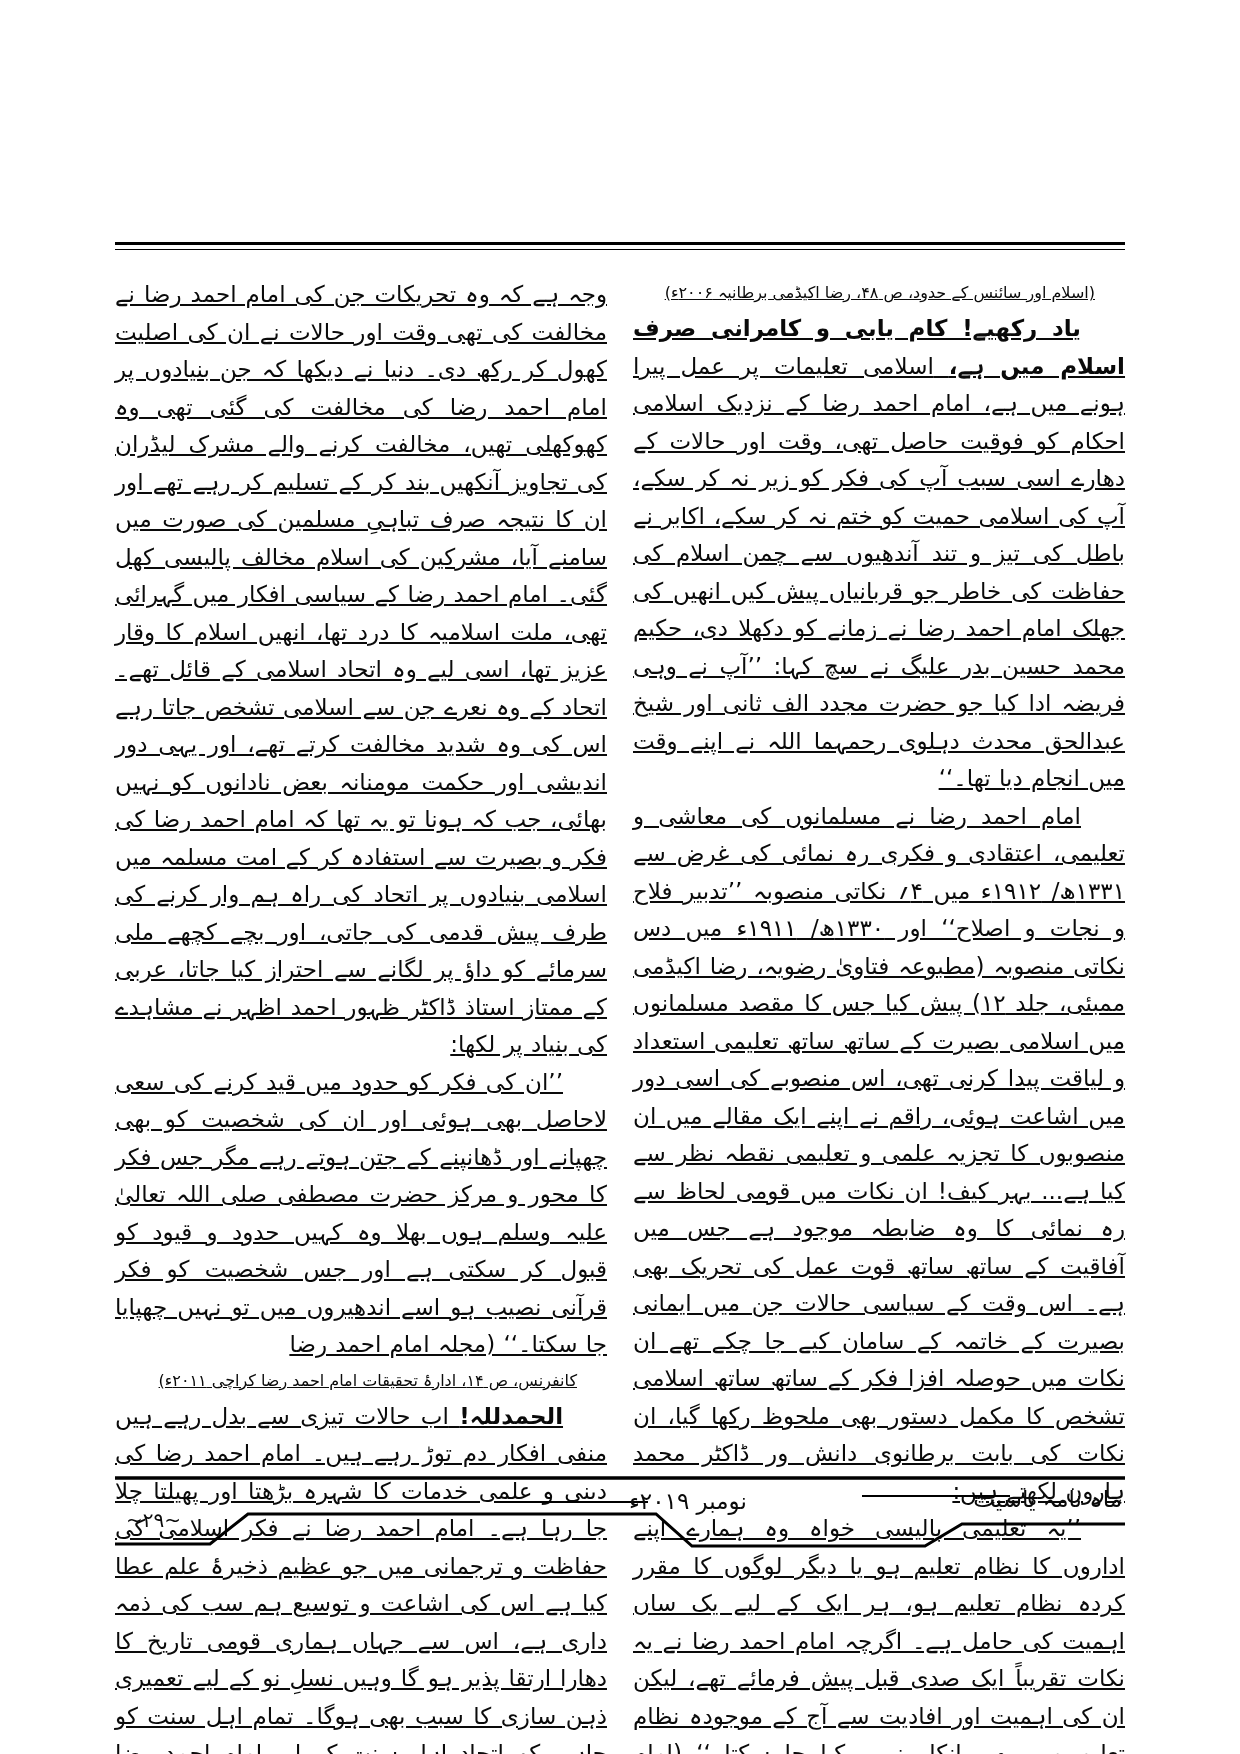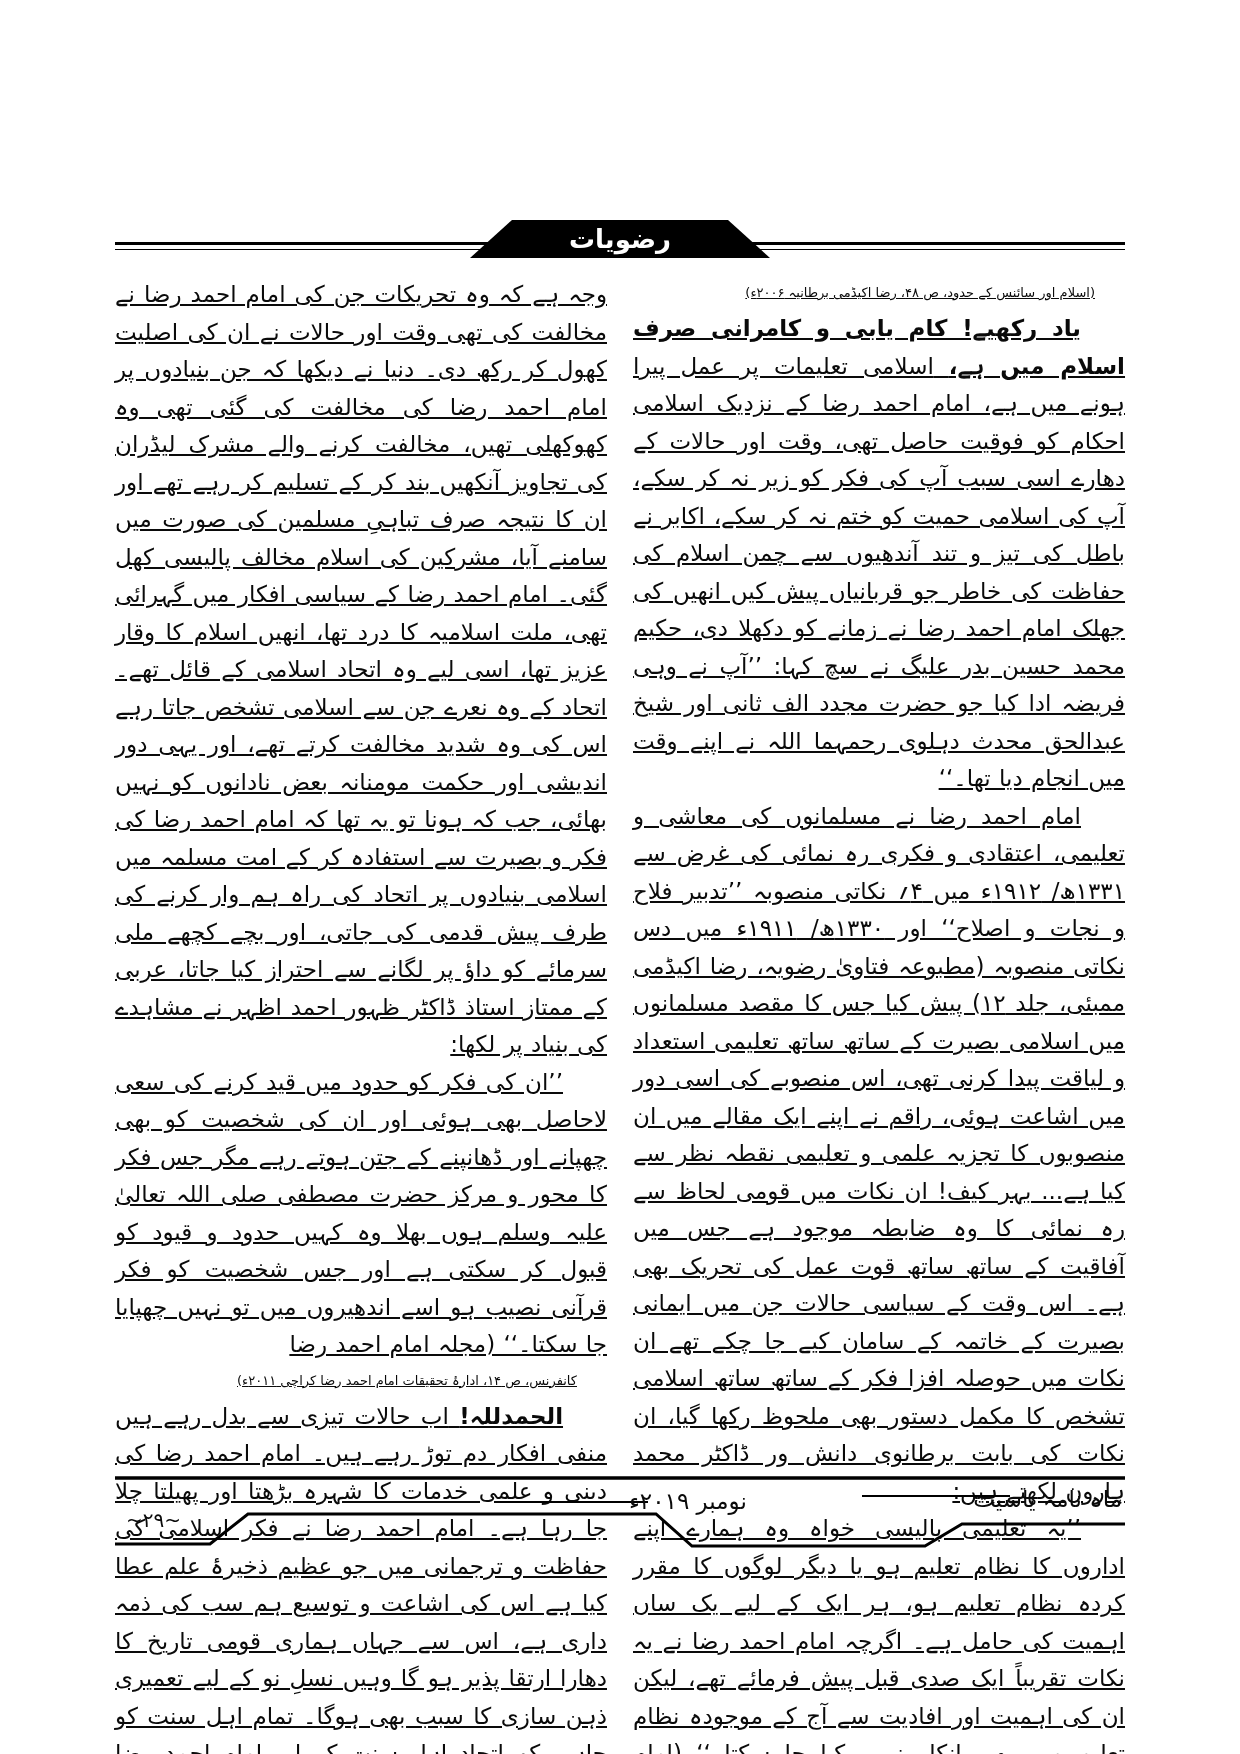--- a/index.html
+++ b/index.html
@@ -24,40 +24,37 @@
     position:absolute;top:276px;right:115px;width:1010px;height:1190px;
     display:flex;flex-direction:row;gap:26px;
   }
   .col{width:492px;flex:0 0 492px;text-decoration:underline;}
   p.body{
     margin:0;text-align:justify;font-size:23px;line-height:37.5px;
     word-spacing:1px;
   }
   p.body.indent{text-indent:44px;}
   p.citation{
-    margin:0;text-align:right;font-size:13px;line-height:34px;text-indent:30px;
+    margin:0;text-align:right;font-size:16px;line-height:34px;text-indent:30px;
   }
   .lead{font-weight:bold;}
   
   .footer{position:absolute;top:1470px;left:0;width:1240px;height:100px;}
   .footer svg{position:absolute;top:0;left:0;}
   .footer-label{position:absolute;white-space:nowrap;}
   .footer-magazine{top:16px;right:118px;font-size:23px;}
   .footer-date{top:18px;left:629px;font-size:23px;}
   .footer-page{top:38px;left:126px;font-size:20px;}
 </style>
 </head>
 <body>
 
 <div class="header">
   <div class="rule-thick"></div>
   <div class="rule-thin"></div>
-  <div class="banner">
-    <span class="banner-text">رضویات</span>
-  </div>
 </div>
 
 <div class="content">
 
   <div class="col">
     <p class="citation">(اسلام اور سائنس کے حدود، ص ۴۸، رضا اکیڈمی برطانیہ ۲۰۰۶ء)</p>
     <p class="body indent"><span class="lead">یاد رکھیے! کام یابی و کامرانی صرف اسلام میں ہے،</span> <span>اسلامی تعلیمات پر عمل پیرا ہونے میں ہے، امام احمد رضا کے نزدیک اسلامی احکام کو فوقیت حاصل تھی، وقت اور حالات کے دھارے اسی سبب آپ کی فکر کو زیر نہ کر سکے، آپ کی اسلامی حمیت کو ختم نہ کر سکے، اکابر نے باطل کی تیز و تند آندھیوں سے چمن اسلام کی حفاظت کی خاطر جو قربانیاں پیش کیں انھیں کی جھلک امام احمد رضا نے زمانے کو دکھلا دی، حکیم محمد حسین بدر علیگ نے سچ کہا: ’’آپ نے وہی فریضہ ادا کیا جو حضرت مجدد الف ثانی اور شیخ عبدالحق محدث دہلوی رحمہما اللہ نے اپنے وقت میں انجام دیا تھا۔‘‘</span></p>
     <p class="body indent">امام احمد رضا نے مسلمانوں کی معاشی و تعلیمی، اعتقادی و فکری رہ نمائی کی غرض سے ۱۳۳۱ھ/ ۱۹۱۲ء میں ۴؍ نکاتی منصوبہ ’’تدبیر فلاح و نجات و اصلاح‘‘ اور ۱۳۳۰ھ/ ۱۹۱۱ء میں دس نکاتی منصوبہ (مطبوعہ فتاویٰ رضویہ، رضا اکیڈمی ممبئی، جلد ۱۲) پیش کیا جس کا مقصد مسلمانوں میں اسلامی بصیرت کے ساتھ ساتھ تعلیمی استعداد و لیاقت پیدا کرنی تھی، اس منصوبے کی اسی دور میں اشاعت ہوئی، راقم نے اپنے ایک مقالے میں ان منصوبوں کا تجزیہ علمی و تعلیمی نقطہ نظر سے کیا ہے... بہر کیف! ان نکات میں قومی لحاظ سے رہ نمائی کا وہ ضابطہ موجود ہے جس میں آفاقیت کے ساتھ ساتھ قوت عمل کی تحریک بھی ہے۔ اس وقت کے سیاسی حالات جن میں ایمانی بصیرت کے خاتمہ کے سامان کیے جا چکے تھے ان نکات میں حوصلہ افزا فکر کے ساتھ ساتھ اسلامی تشخص کا مکمل دستور بھی ملحوظ رکھا گیا، ان نکات کی بابت برطانوی دانش ور ڈاکٹر محمد ہارون لکھتے ہیں:</p>
     <p class="body indent">’’یہ تعلیمی پالیسی خواہ وہ ہمارے اپنے اداروں کا نظام تعلیم ہو یا دیگر لوگوں کا مقرر کردہ نظام تعلیم ہو، ہر ایک کے لیے یک ساں اہمیت کی حامل ہے۔ اگرچہ امام احمد رضا نے یہ نکات تقریباً ایک صدی قبل پیش فرمائے تھے، لیکن ان کی اہمیت اور افادیت سے آج کے موجودہ نظام تعلیم میں بھی انکار نہیں کیا جا سکتا۔‘‘ (امام احمد رضا کے</p>
 

